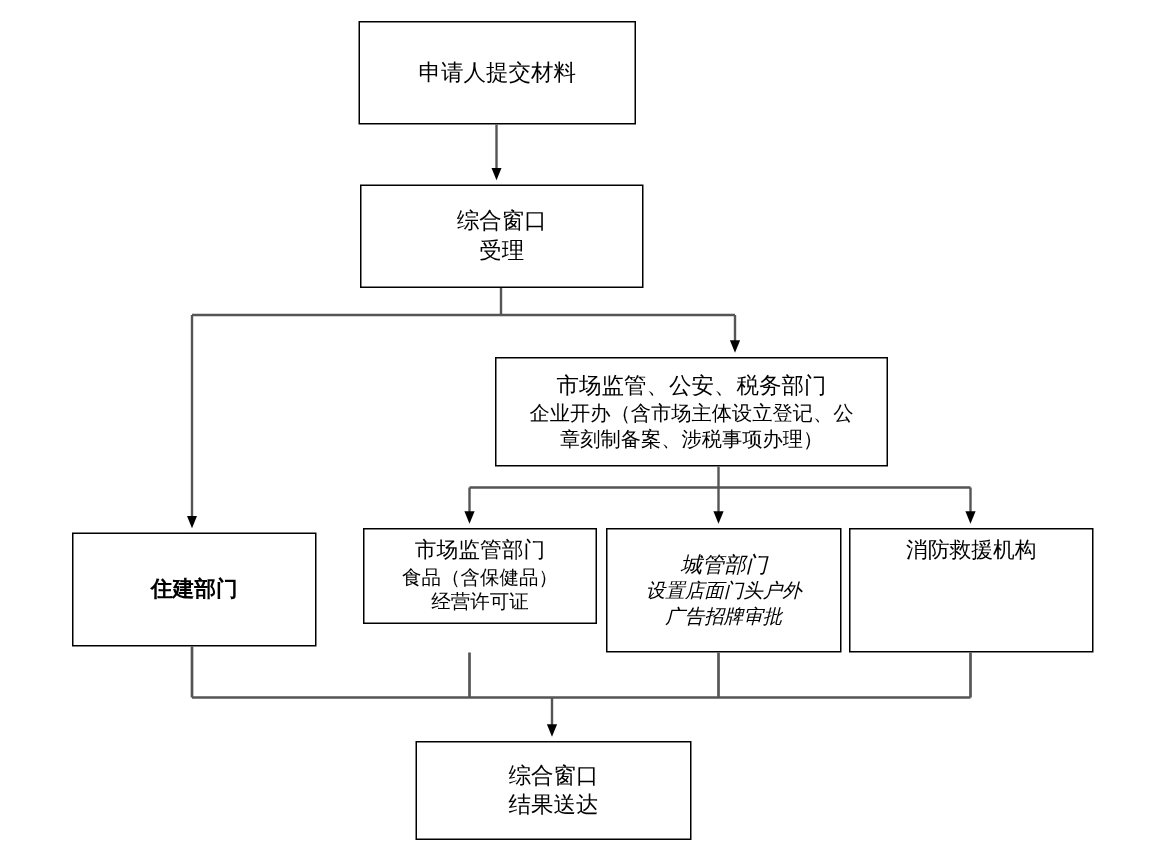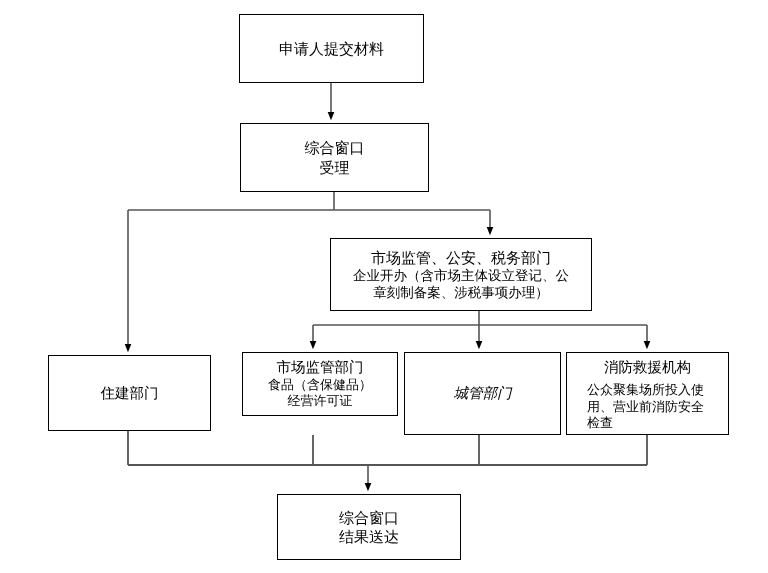--- a/index.html
+++ b/index.html
@@ -62,21 +62,21 @@
   }
   .node.leftalign .subtitle {
     text-align: left;
     display: block;
   }
 
   
   #node-submit      { left: 239px; top: 14px;  width: 185px; height: 69px; }
   #node-accept      { left: 240px; top: 123px; width: 189px; height: 69px; }
   #node-startup     { left: 330px; top: 238px; width: 262px; height: 73px; }
-  #node-housing     { left: 48px;  top: 355px; width: 163px; height: 76px; }
+  #node-housing     { left: 48px;  top: 355px; width: 163px; height: 76px; font-weight: bold; }
   #node-market      { left: 242px; top: 352px; width: 156px; height: 64px; }
   #node-urban       { left: 404px; top: 352px; width: 157px; height: 83px; font-style: italic; }
   #node-fire        { left: 566px; top: 352px; width: 163px; height: 83px; }
   #node-deliver     { left: 277px; top: 494px; width: 184px; height: 66px; }
 </style>
 </head>
 <body>
 
 <div id="flow-canvas">
 
@@ -152,25 +152,25 @@
     <span class="title">住建部门</span>
   </div>
 
   <div class="node compact" id="node-market">
     <span class="title">市场监管部门</span>
     <span class="subtitle">食品（含保健品）经营许可证</span>
   </div>
 
   <div class="node compact" id="node-urban">
     <span class="title">城管部门</span>
+    <span class="subtitle">设置店面门头户外广告招牌审批</span>
   </div>
 
   <div class="node compact leftalign" id="node-fire">
     <span class="title">消防救援机构</span>
-    <span class="subtitle">公众聚集场所投入使用、营业前消防安全检查</span>
   </div>
 
   <div class="node" id="node-deliver">
     <span class="title">综合窗口</span>
     <span class="title">结果送达</span>
   </div>
 
 </div>
 
 </body></html>

